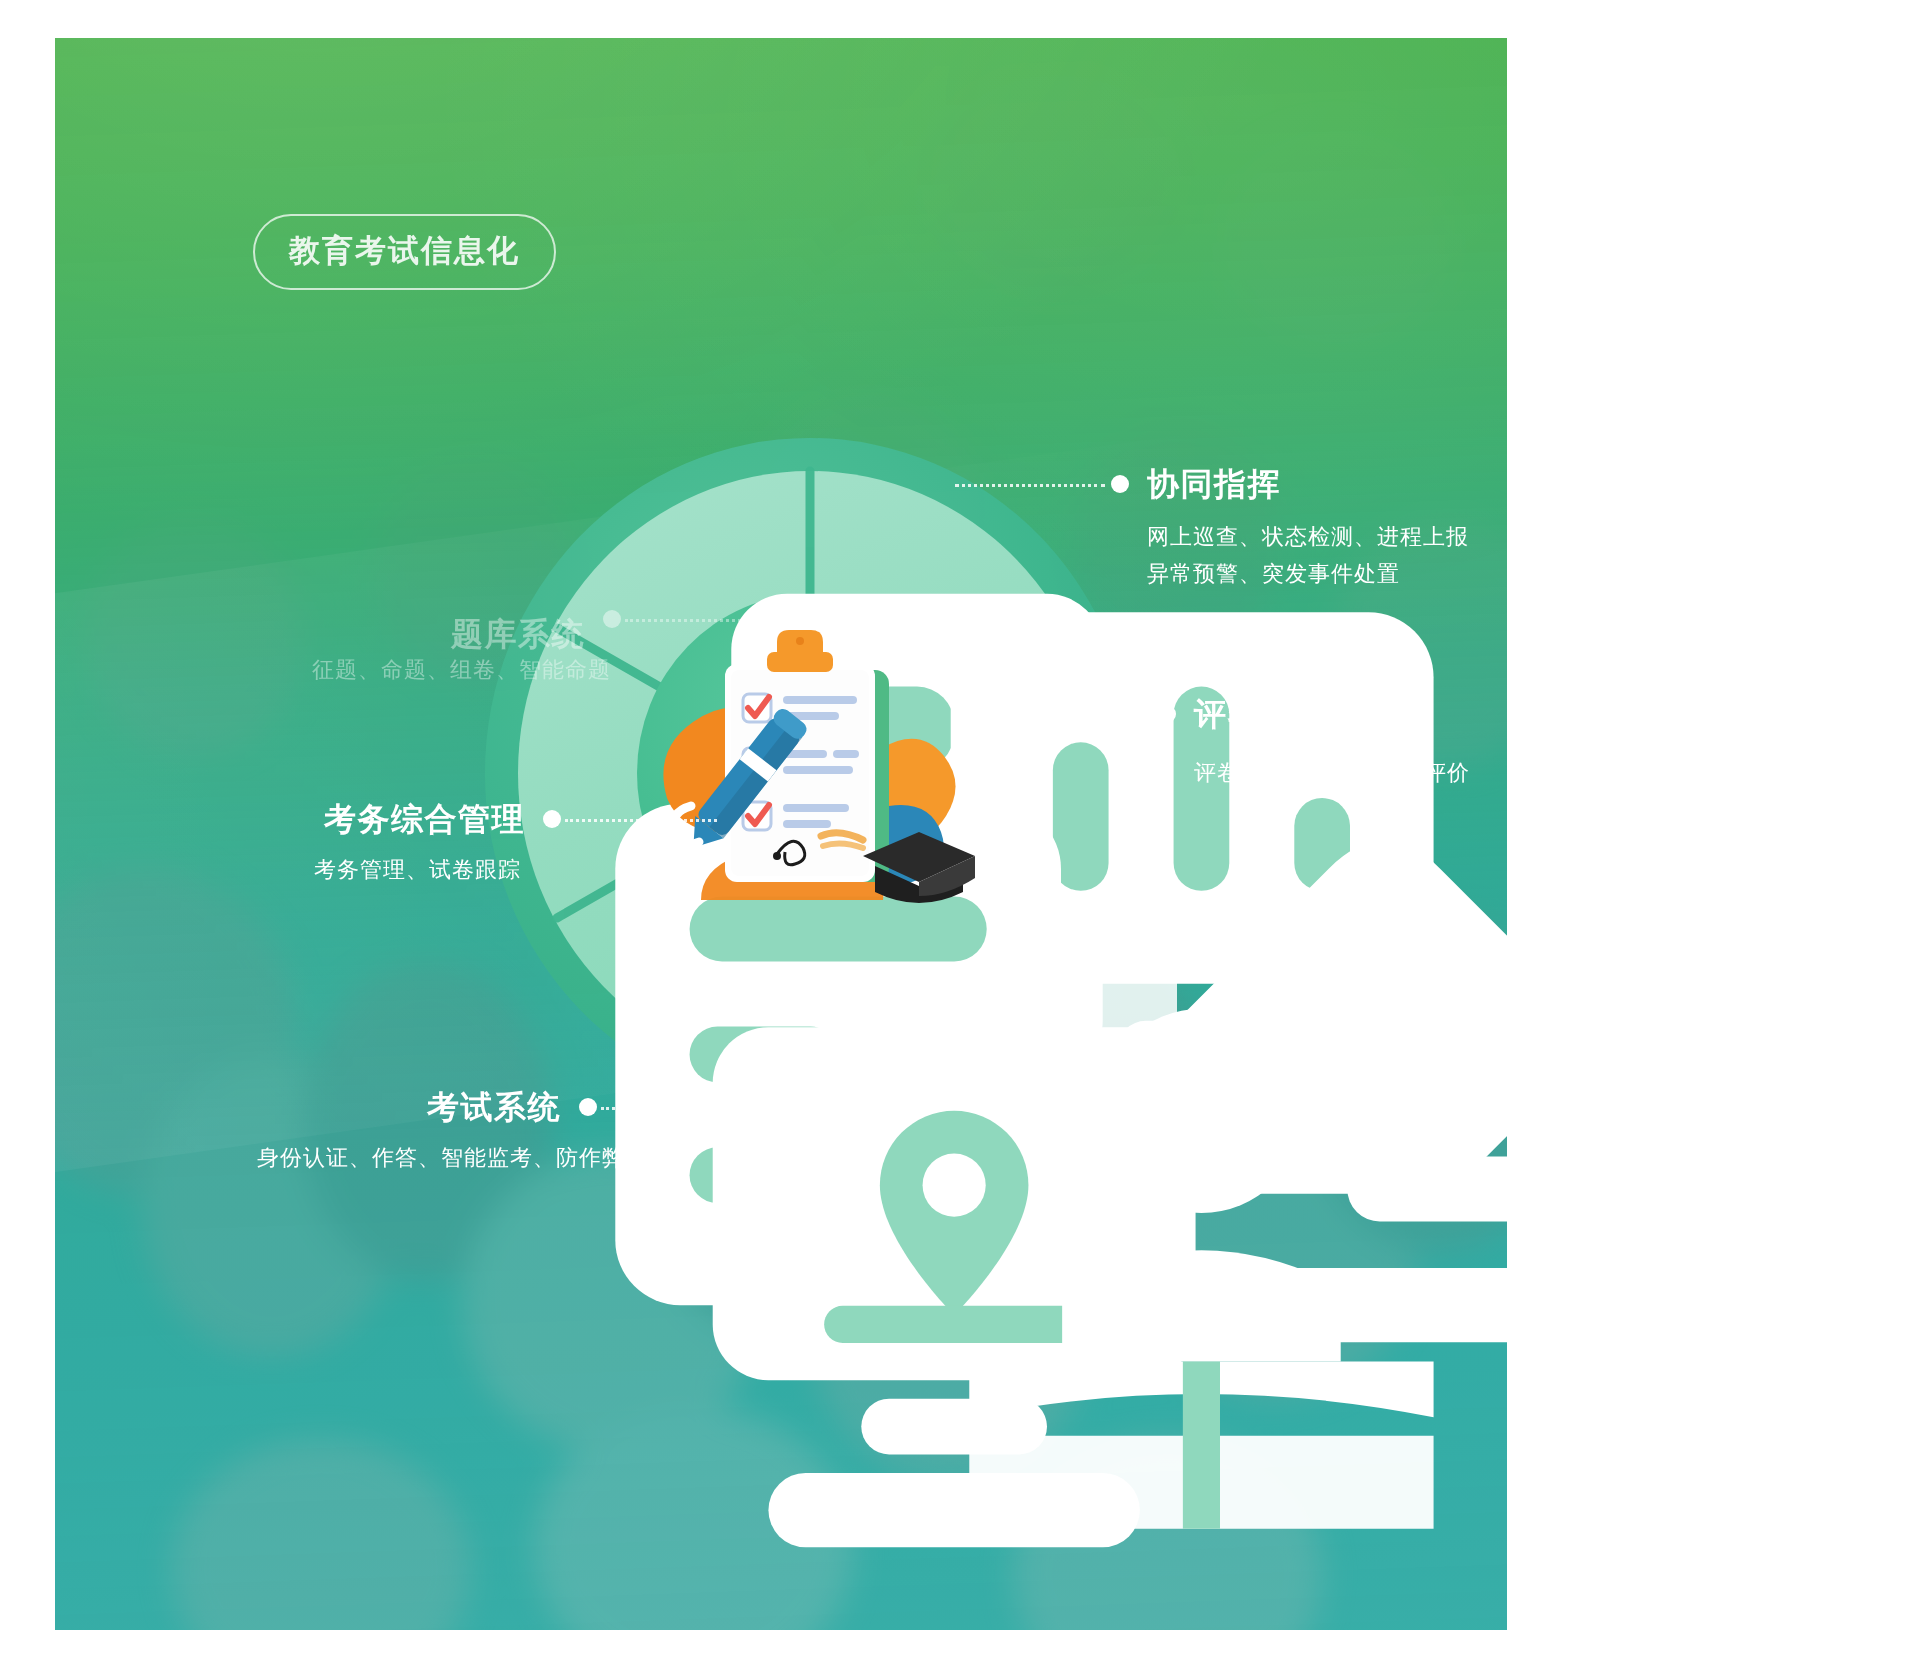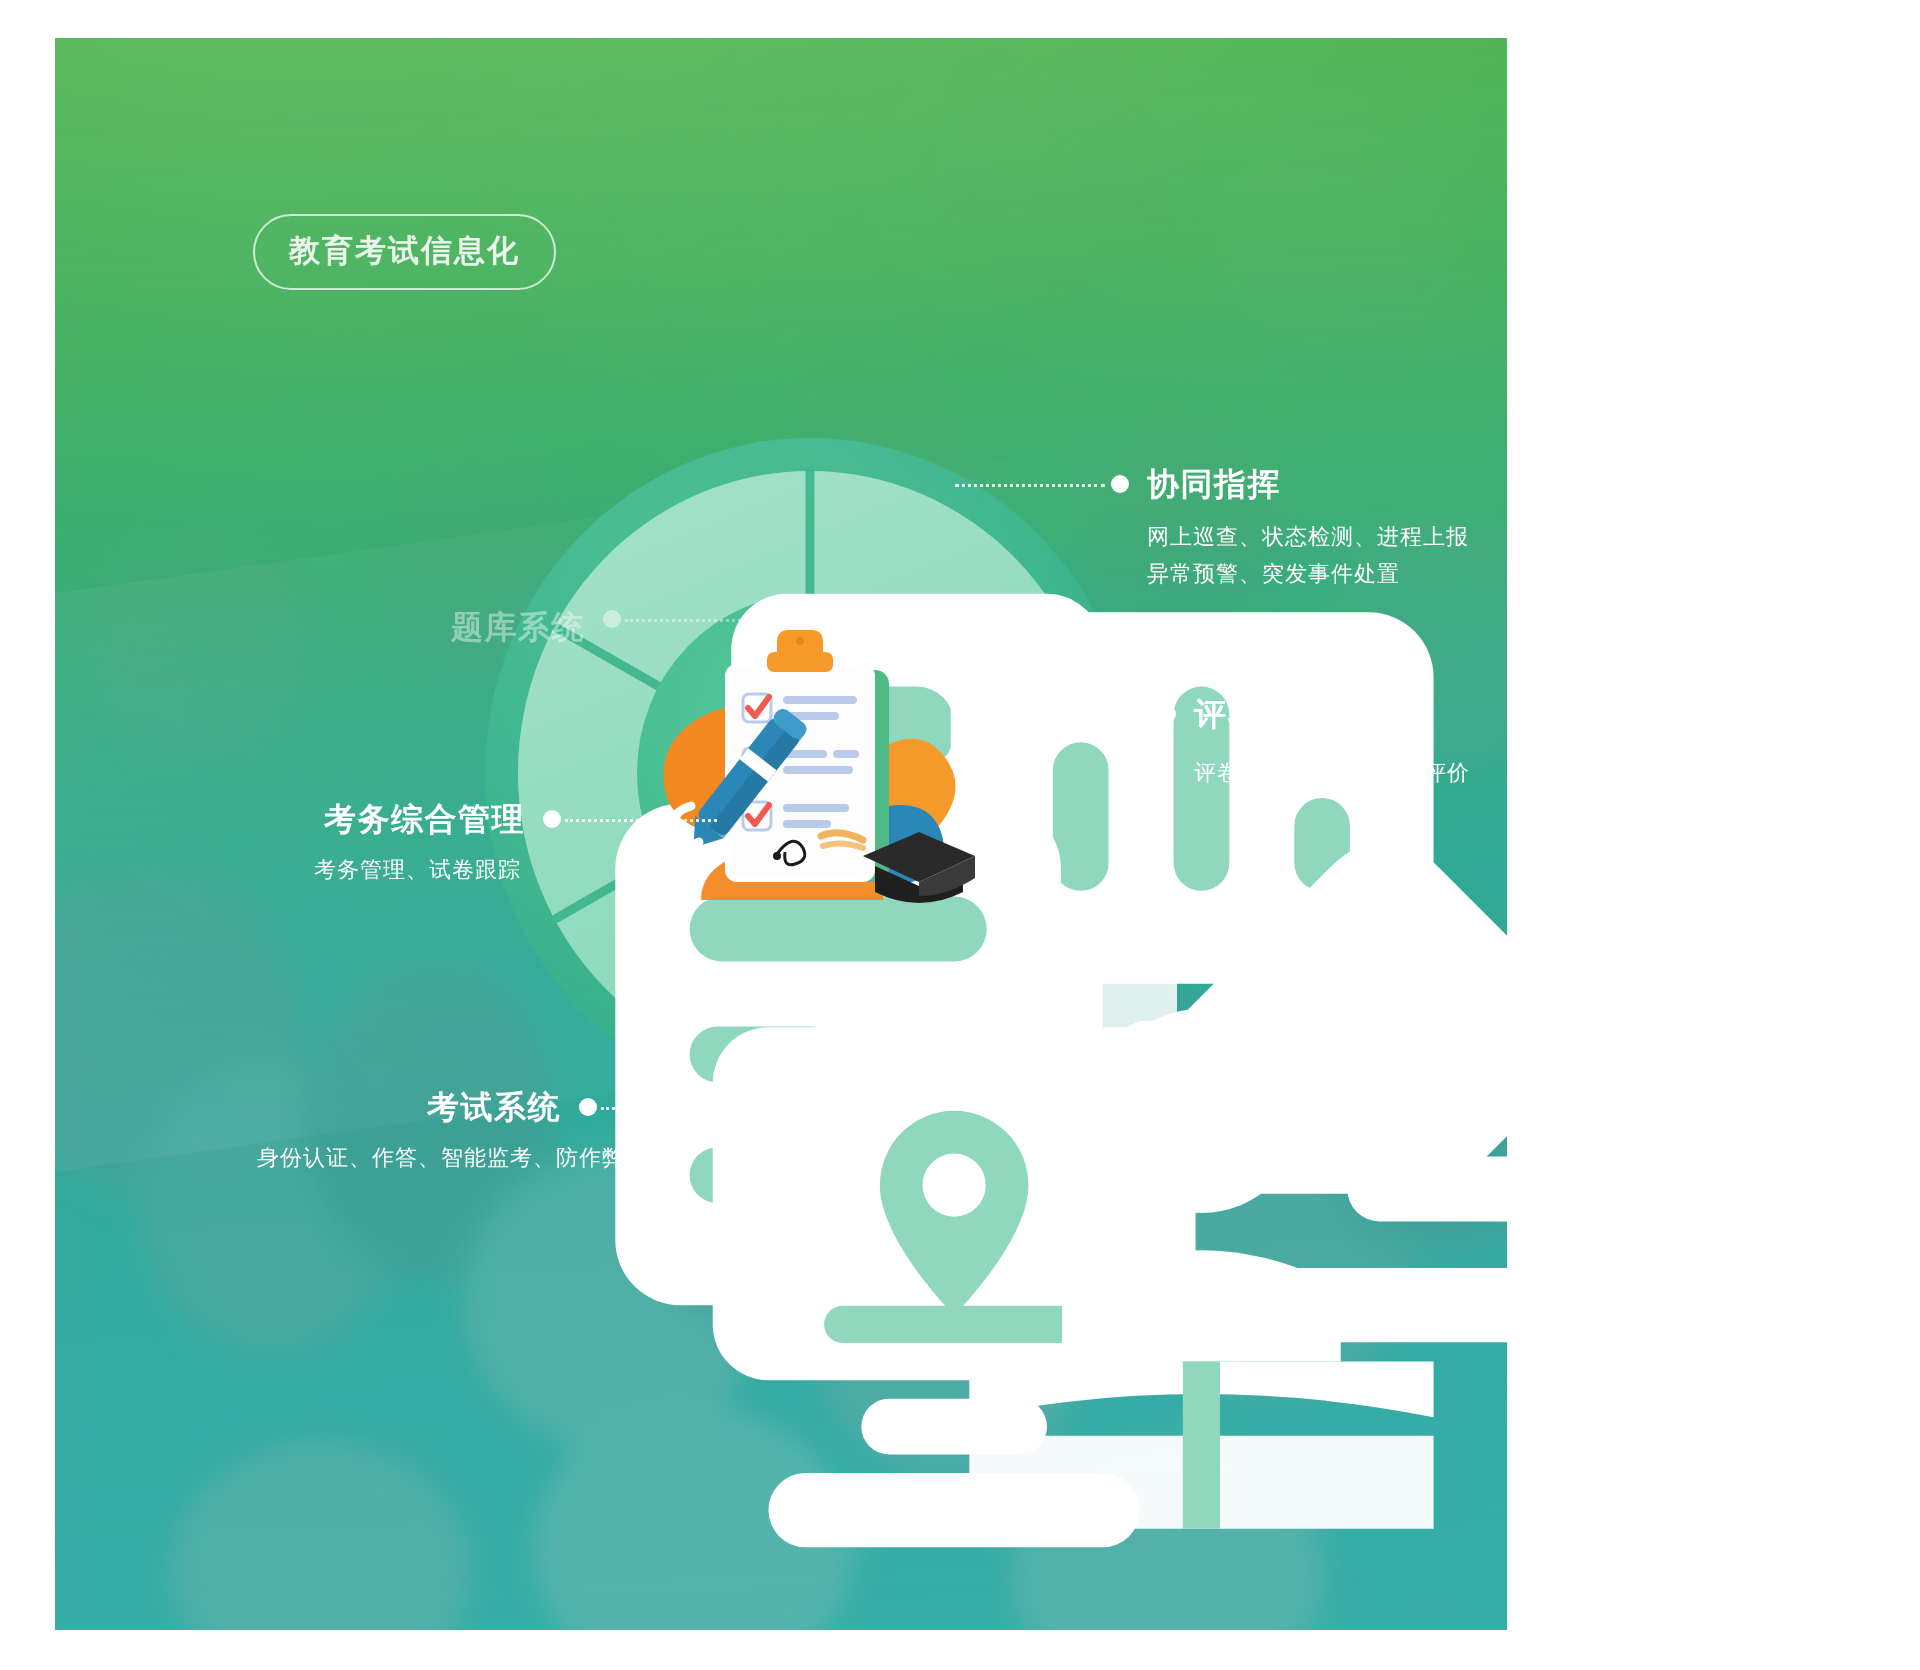--- a/index.html
+++ b/index.html
@@ -316,24 +316,25 @@
           <path d="M248 258 v26 q44 22 88 0 v-26 l-44 20z" fill="#1f1f1f"></path>
           <path d="M292 274 l56-26 v22 q-28 18-56 18z" fill="#3a3a3a"></path>
           <path d="M236 232 q-24-12-42-4" fill="none" stroke="#f3b35c" stroke-width="7" stroke-linecap="round"></path>
           <path d="M236 240 q-22-8-40-2" fill="none" stroke="#f5c279" stroke-width="6" stroke-linecap="round"></path>
         </g>
       </svg>
     </div>
 
     <div class="callout co-left faded" style="left:-50px; top:560px; width:650px;">
       <div style="position:relative; height:48px;">
-        <div class="co-title" style="position:absolute; right:70px; top:8px;">题库系统</div>
+        <div class="co-title" style="position:absolute; right:70px; top:15px;">题库系统</div>
         <div class="dot" style="right:34px; top:12px;"></div>
         <div class="dline" style="right:-140px; top:21px; width:170px;"></div>
       </div>
+      <div class="co-desc" style="margin-top:6px; padding-right:44px;">征题、命题、组卷、智能命题</div>
     </div>
 
     <div class="callout co-left" style="left:-110px; top:760px; width:650px;">
       <div style="position:relative; height:48px;">
         <div class="co-title" style="position:absolute; right:70px; top:0;">考务综合管理</div>
         <div class="dot" style="right:34px; top:12px;"></div>
         <div class="dline" style="right:-122px; top:21px; width:152px;"></div>
       </div>
       <div class="co-desc" style="margin-top:6px; padding-right:74px;">考务管理、试卷跟踪</div>
     </div>

